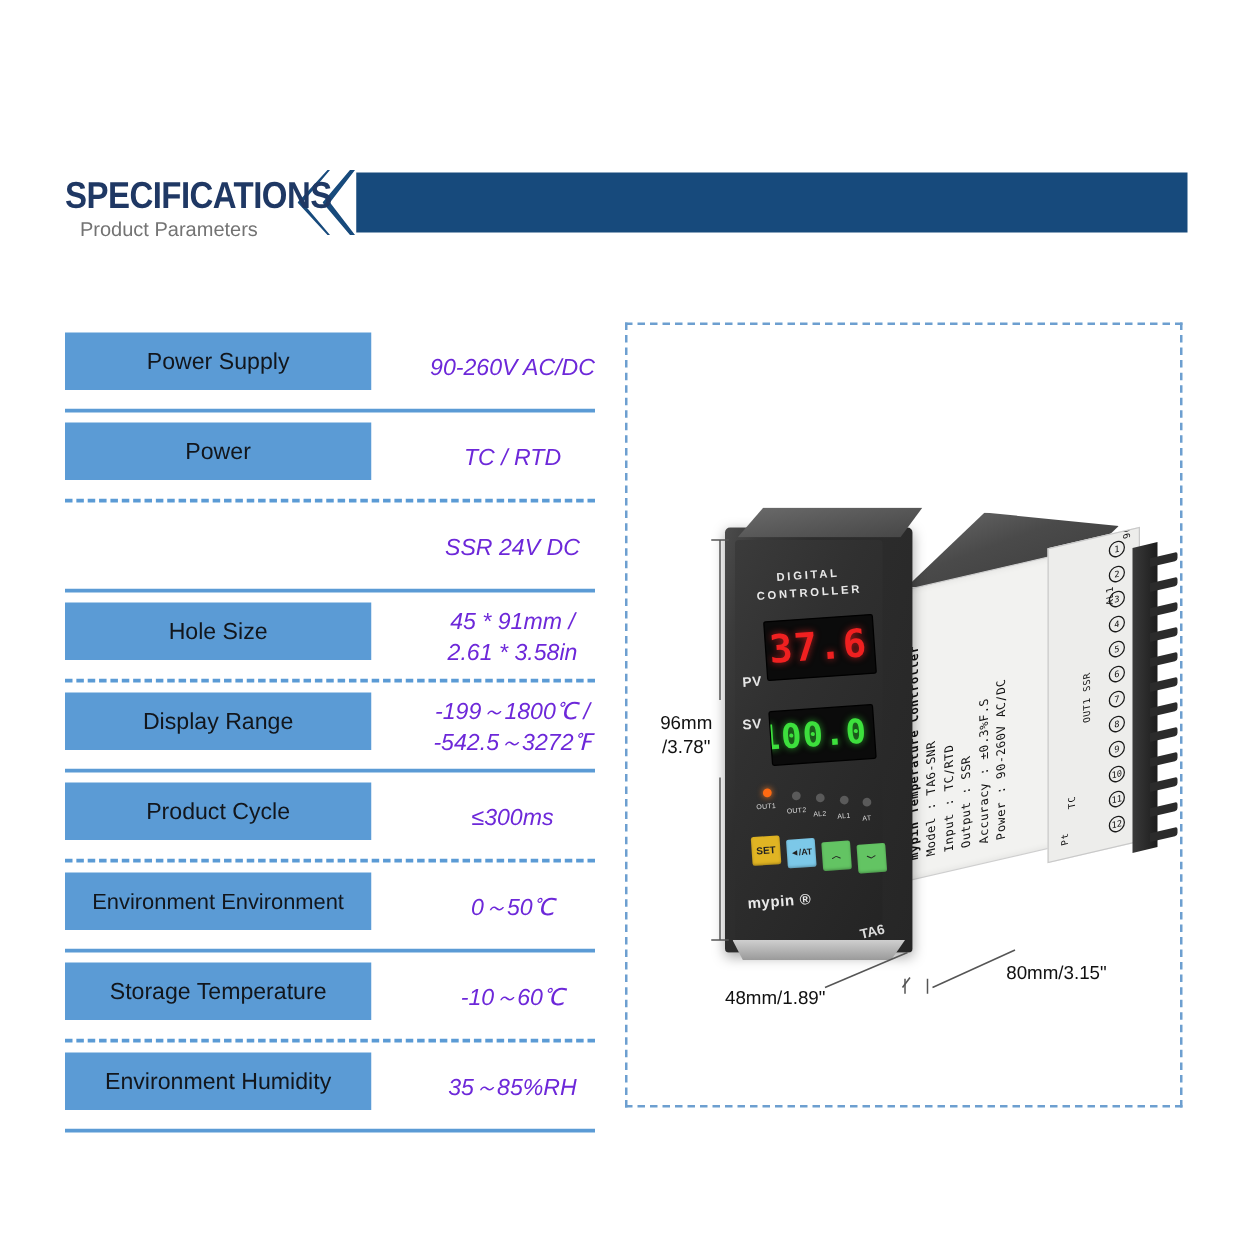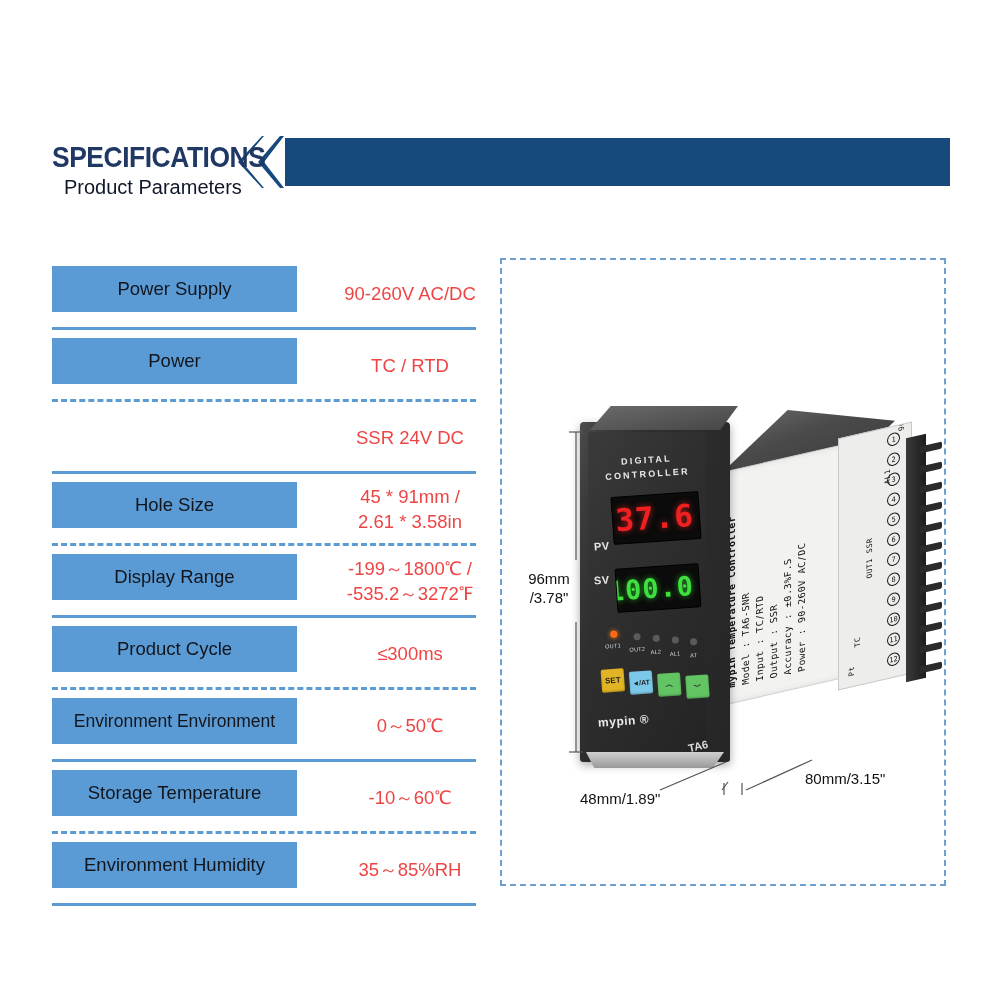--- a/index.html
+++ b/index.html
@@ -44,22 +44,22 @@
     font-weight: bold;
     letter-spacing: -0.5px;
     color: #1f3864;
     transform: scaleX(0.88);
     transform-origin: left center;
     white-space: nowrap;
   }
   #spec-subtitle {
     position: absolute;
     left: 64px; top: 176px;
-    font-size: 20px;
-    color: #0f172a;
+    font-size: 16px;
+    color: #737373;
     white-space: nowrap;
   }
 
   
   #spec-table {
     position: absolute;
     left: 52px; top: 258px;
     width: 424px;
   }
   .spec-row {
@@ -81,25 +81,26 @@
   }
   .spec-label.tight { font-size: 17.5px; }
   .spec-value {
     position: absolute;
     left: 258px; top: 0;
     width: 200px; height: 72px;
     display: flex;
     flex-direction: column;
     align-items: center;
     justify-content: center;
-    color: #ef4444;
+    color: #6d28d9;
     font-size: 18.5px;
     line-height: 1.35;
     text-align: center;
     white-space: nowrap;
+    font-style: italic;
   }
   .sep {
     position: absolute;
     left: 0; bottom: 0;
     width: 424px; height: 0;
   }
   .sep.solid  { border-top: 3px solid #5b9bd5; }
   .sep.dashed { border-top: 3px dashed #5b9bd5; }
 
   
@@ -397,21 +398,21 @@
       <span>45 * 91mm /</span>
       <span>2.61 * 3.58in</span>
     </div>
     <div class="sep dashed"></div>
   </div>
 
   <div class="spec-row">
     <div class="spec-label">Display Range</div>
     <div class="spec-value">
       <span>-199～1800℃ /</span>
-      <span>-535.2～3272℉</span>
+      <span>-542.5～3272℉</span>
     </div>
     <div class="sep solid"></div>
   </div>
 
   <div class="spec-row">
     <div class="spec-label">Product Cycle</div>
     <div class="spec-value">
       <span>≤300ms</span>
     </div>
     <div class="sep dashed"></div>

